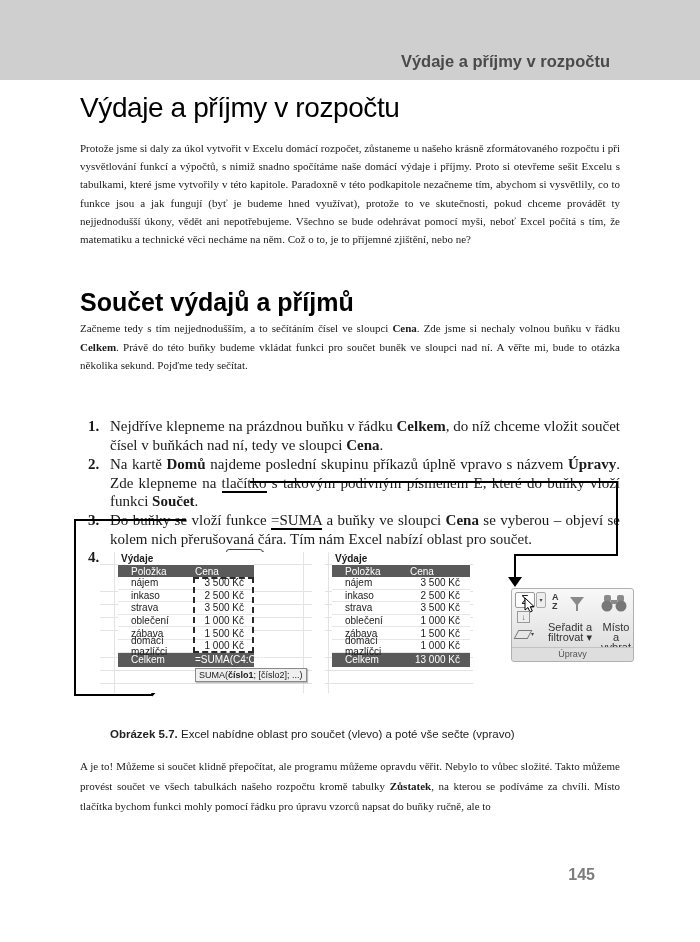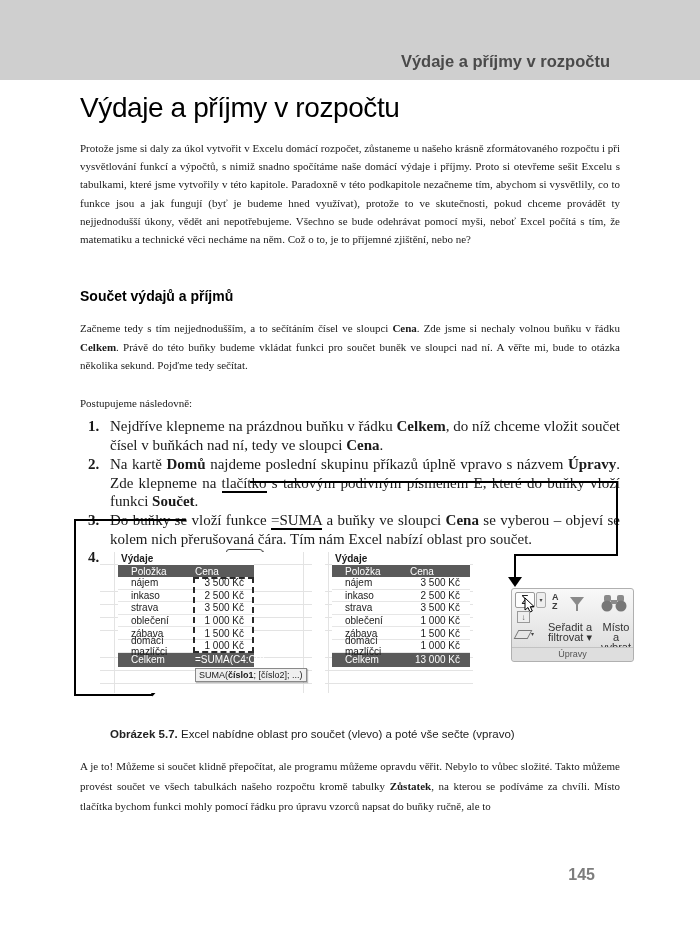--- a/index.html
+++ b/index.html
@@ -6,21 +6,21 @@
   .page{position:relative;width:700px;height:942px;background:#ffffff;overflow:hidden;
         font-family:"Liberation Serif",serif;color:#1a1a1a;text-decoration:underline;}
   
   .band{position:absolute;left:0;top:0;width:700px;height:80px;background:#cfcfcf;}
   .running-header{position:absolute;left:0;top:52px;width:610px;text-align:right;
         font-family:"Liberation Sans",sans-serif;font-weight:bold;font-size:16.5px;color:#4a4a4a;}
   
   .title{position:absolute;left:80px;top:92px;font-family:"Liberation Sans",sans-serif;
         font-size:28px;font-weight:400;letter-spacing:-0.4px;color:#000;}
   .h2{position:absolute;left:80px;top:288px;font-family:"Liberation Sans",sans-serif;
-        font-size:14px;font-weight:bold;color:#000;}
+        font-size:25px;font-weight:bold;color:#000;}
   .para{position:absolute;left:80px;width:540px;font-size:11px;line-height:18.2px;text-align:justify;}
   .p-intro{top:139px;}
   .p-sum{top:319px;line-height:18.5px;}
   .p-steps-intro{top:394px;text-align:left;}
   .p-closing{top:757px;line-height:19.8px;}
   .b{font-weight:bold;}
   .u{border-bottom:2.5px solid #000;}
   
   .li{position:absolute;left:88px;width:532px;font-size:15px;line-height:18.5px;}
   .li .num{position:absolute;left:0;top:0;font-weight:bold;}
@@ -88,21 +88,20 @@
 <div class="page">
 
   <div class="band"></div>
   <div class="running-header">Výdaje a příjmy v rozpočtu</div>
 
   <div class="title">Výdaje a příjmy v rozpočtu</div>
   <div class="para p-intro">Protože jsme si daly za úkol vytvořit v Excelu domácí rozpočet, zůstaneme u našeho krásně zformátovaného rozpočtu i při vysvětlování funkcí a výpočtů, s nimiž snadno spočítáme naše domácí výdaje i příjmy. Proto si otevřeme sešit Excelu s tabulkami, které jsme vytvořily v této kapitole. Paradoxně v této podkapitole nezačneme tím, abychom si vysvětlily, co to funkce jsou a jak fungují (byť je budeme hned využívat), protože to ve skutečnosti, pokud chceme provádět ty nejjednodušší úkony, vědět ani nepotřebujeme. Všechno se bude odehrávat pomocí myši, neboť Excel počítá s tím, že matematiku a technické věci necháme na něm. Což o to, je to příjemné zjištění, nebo ne?</div>
 
   <div class="h2">Součet výdajů a příjmů</div>
   <div class="para p-sum"><span>Začneme tedy s tím nejjednodušším, a to sečítáním čísel ve sloupci </span><span class="b">Cena</span><span>. Zde jsme si nechaly volnou buňku v řádku </span><span class="b">Celkem</span><span>. Právě do této buňky budeme vkládat funkci pro součet buněk ve sloupci nad ní. A věřte mi, bude to otázka několika sekund. Pojďme tedy sečítat.</span></div>
-  <div class="para p-steps-intro">Postupujeme následovně:</div>
 
   <div class="li li1">
     <span class="num">1.</span>
     <span class="li-text"><span>Nejdříve klepneme na prázdnou buňku v řádku </span><span class="b">Celkem</span><span>, do níž chceme vložit součet čísel v buňkách nad ní, tedy ve sloupci </span><span class="b">Cena</span><span>.</span></span>
   </div>
   <div class="li li2">
     <span class="num">2.</span>
     <span class="li-text"><span>Na kartě </span><span class="b">Domů</span><span> najdeme poslední skupinu příkazů úplně vpravo s názvem </span><span class="b">Úpravy</span><span>. Zde klepneme na </span><span class="u">tlačítko</span><span> s takovým podivným písmenem E, které do buňky vloží funkci </span><span class="b">Součet</span><span>.</span></span>
   </div>
   <div class="li li3">

